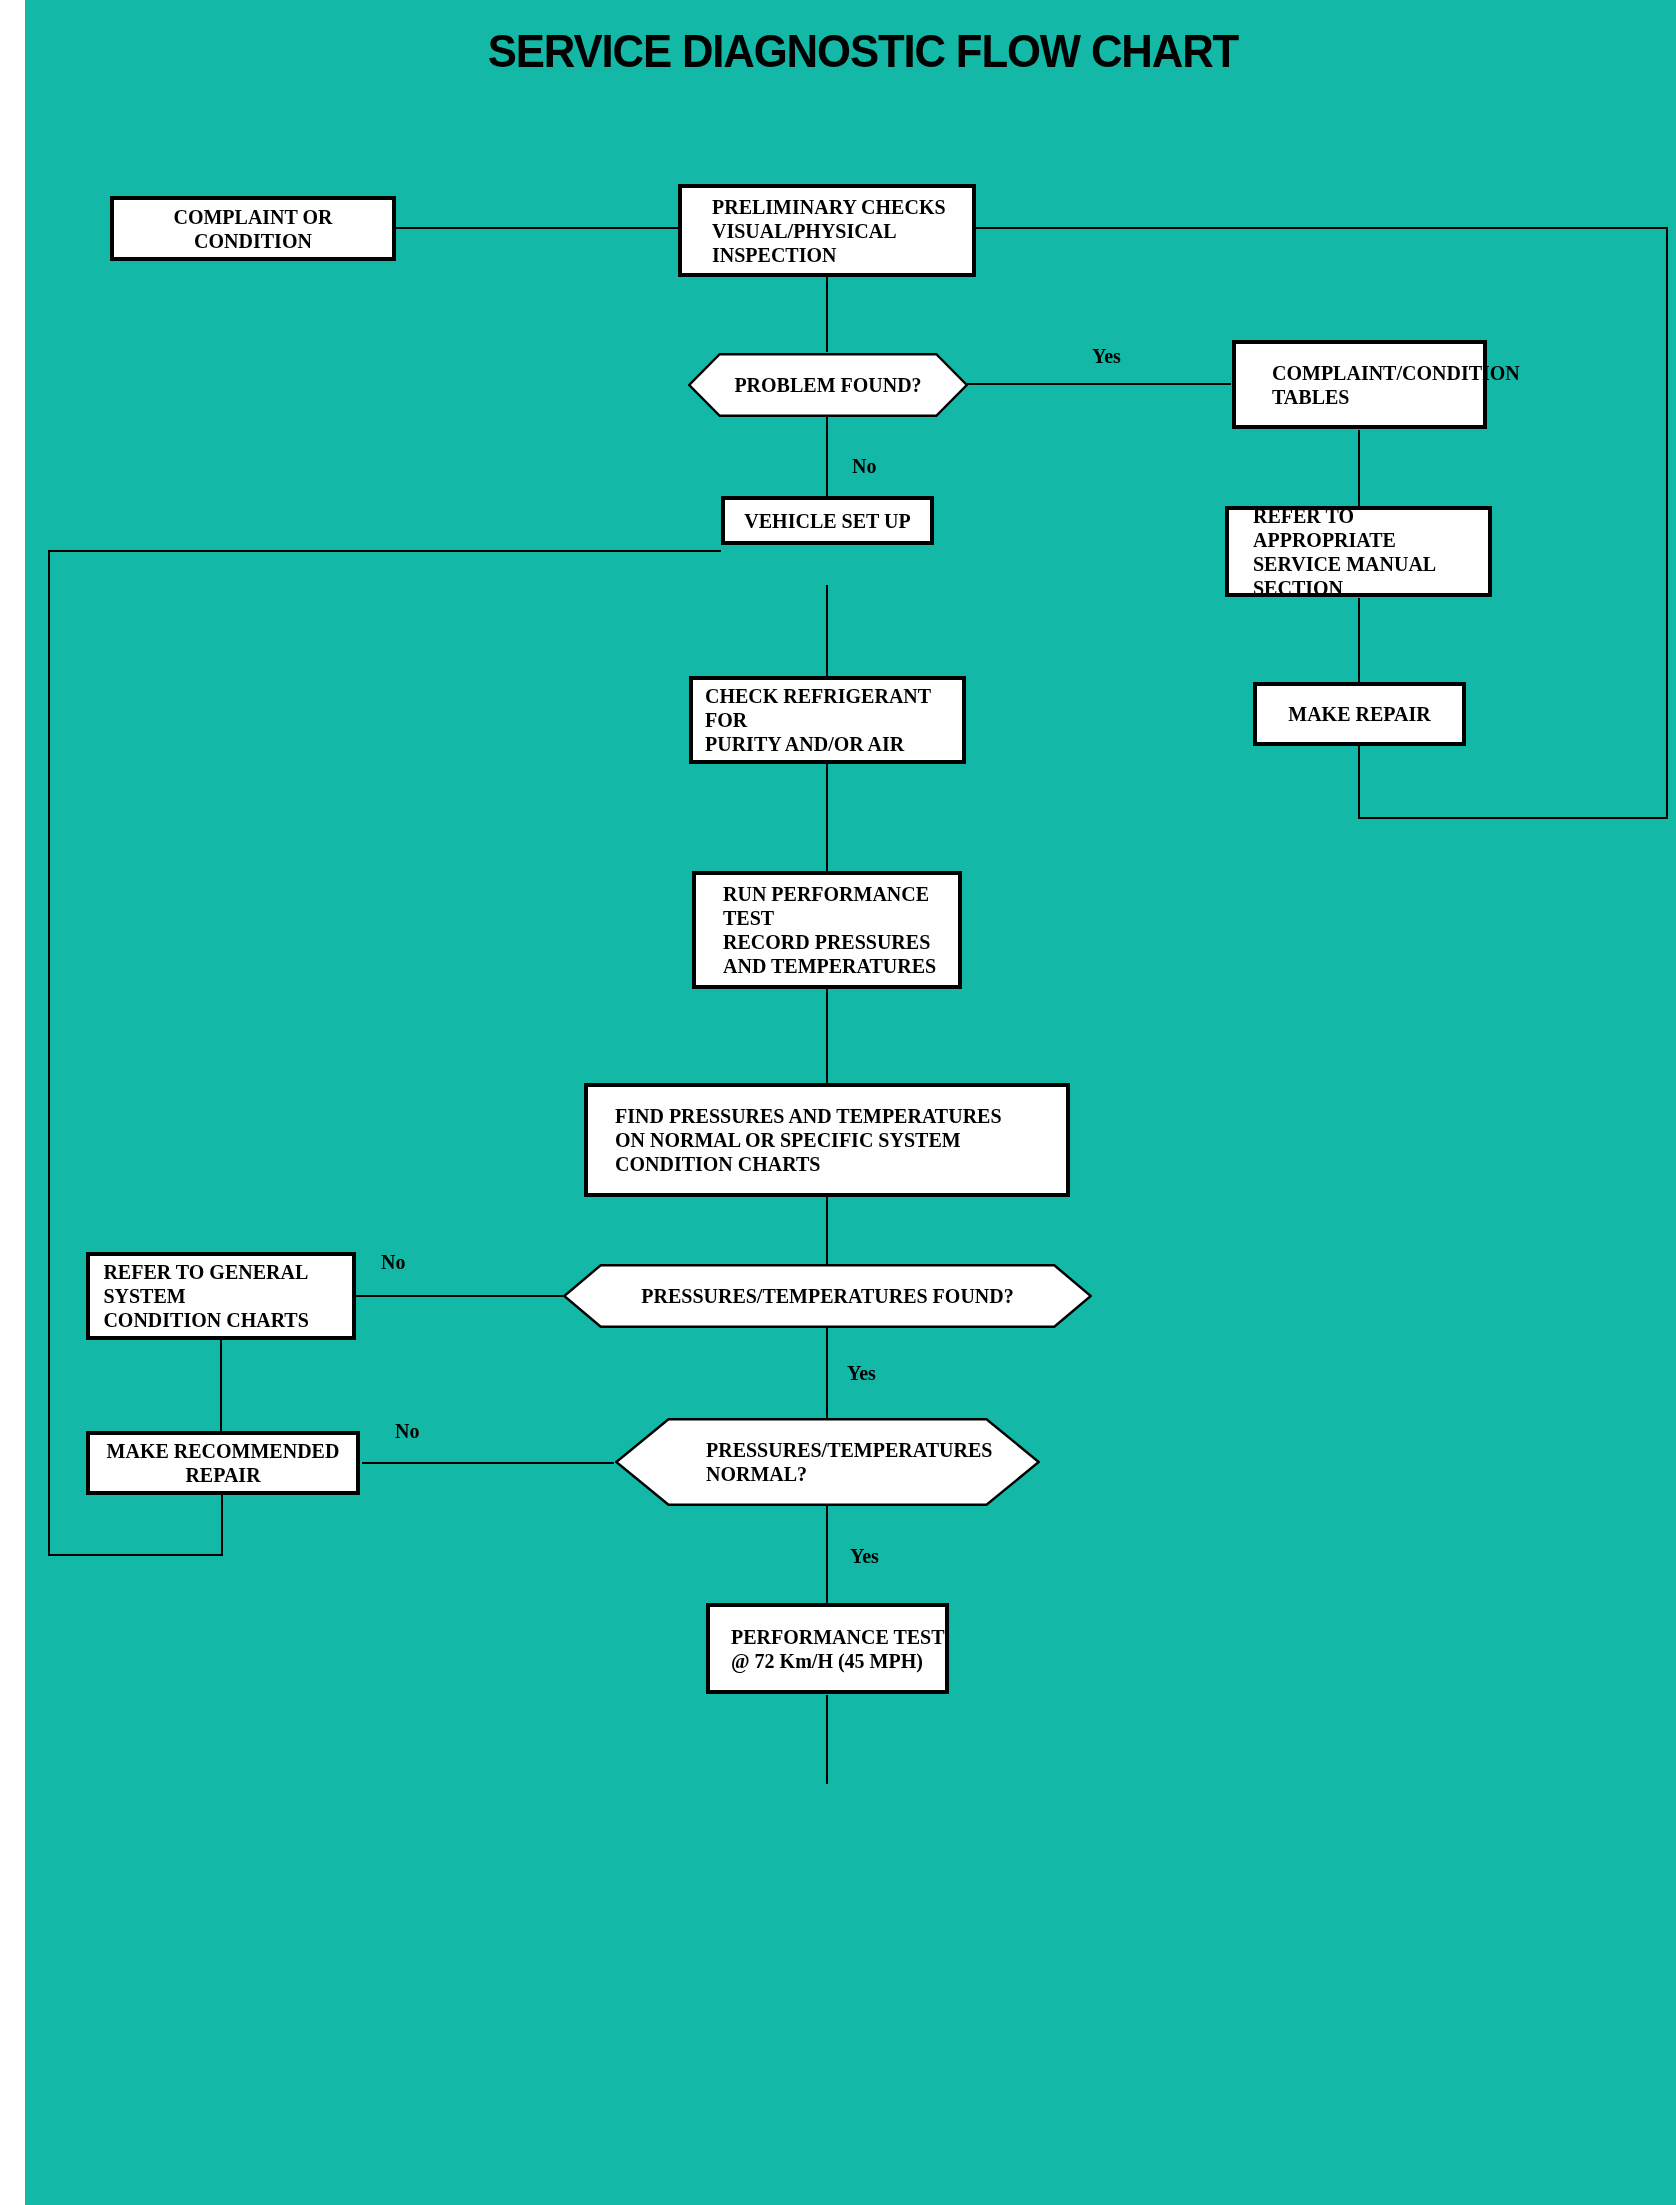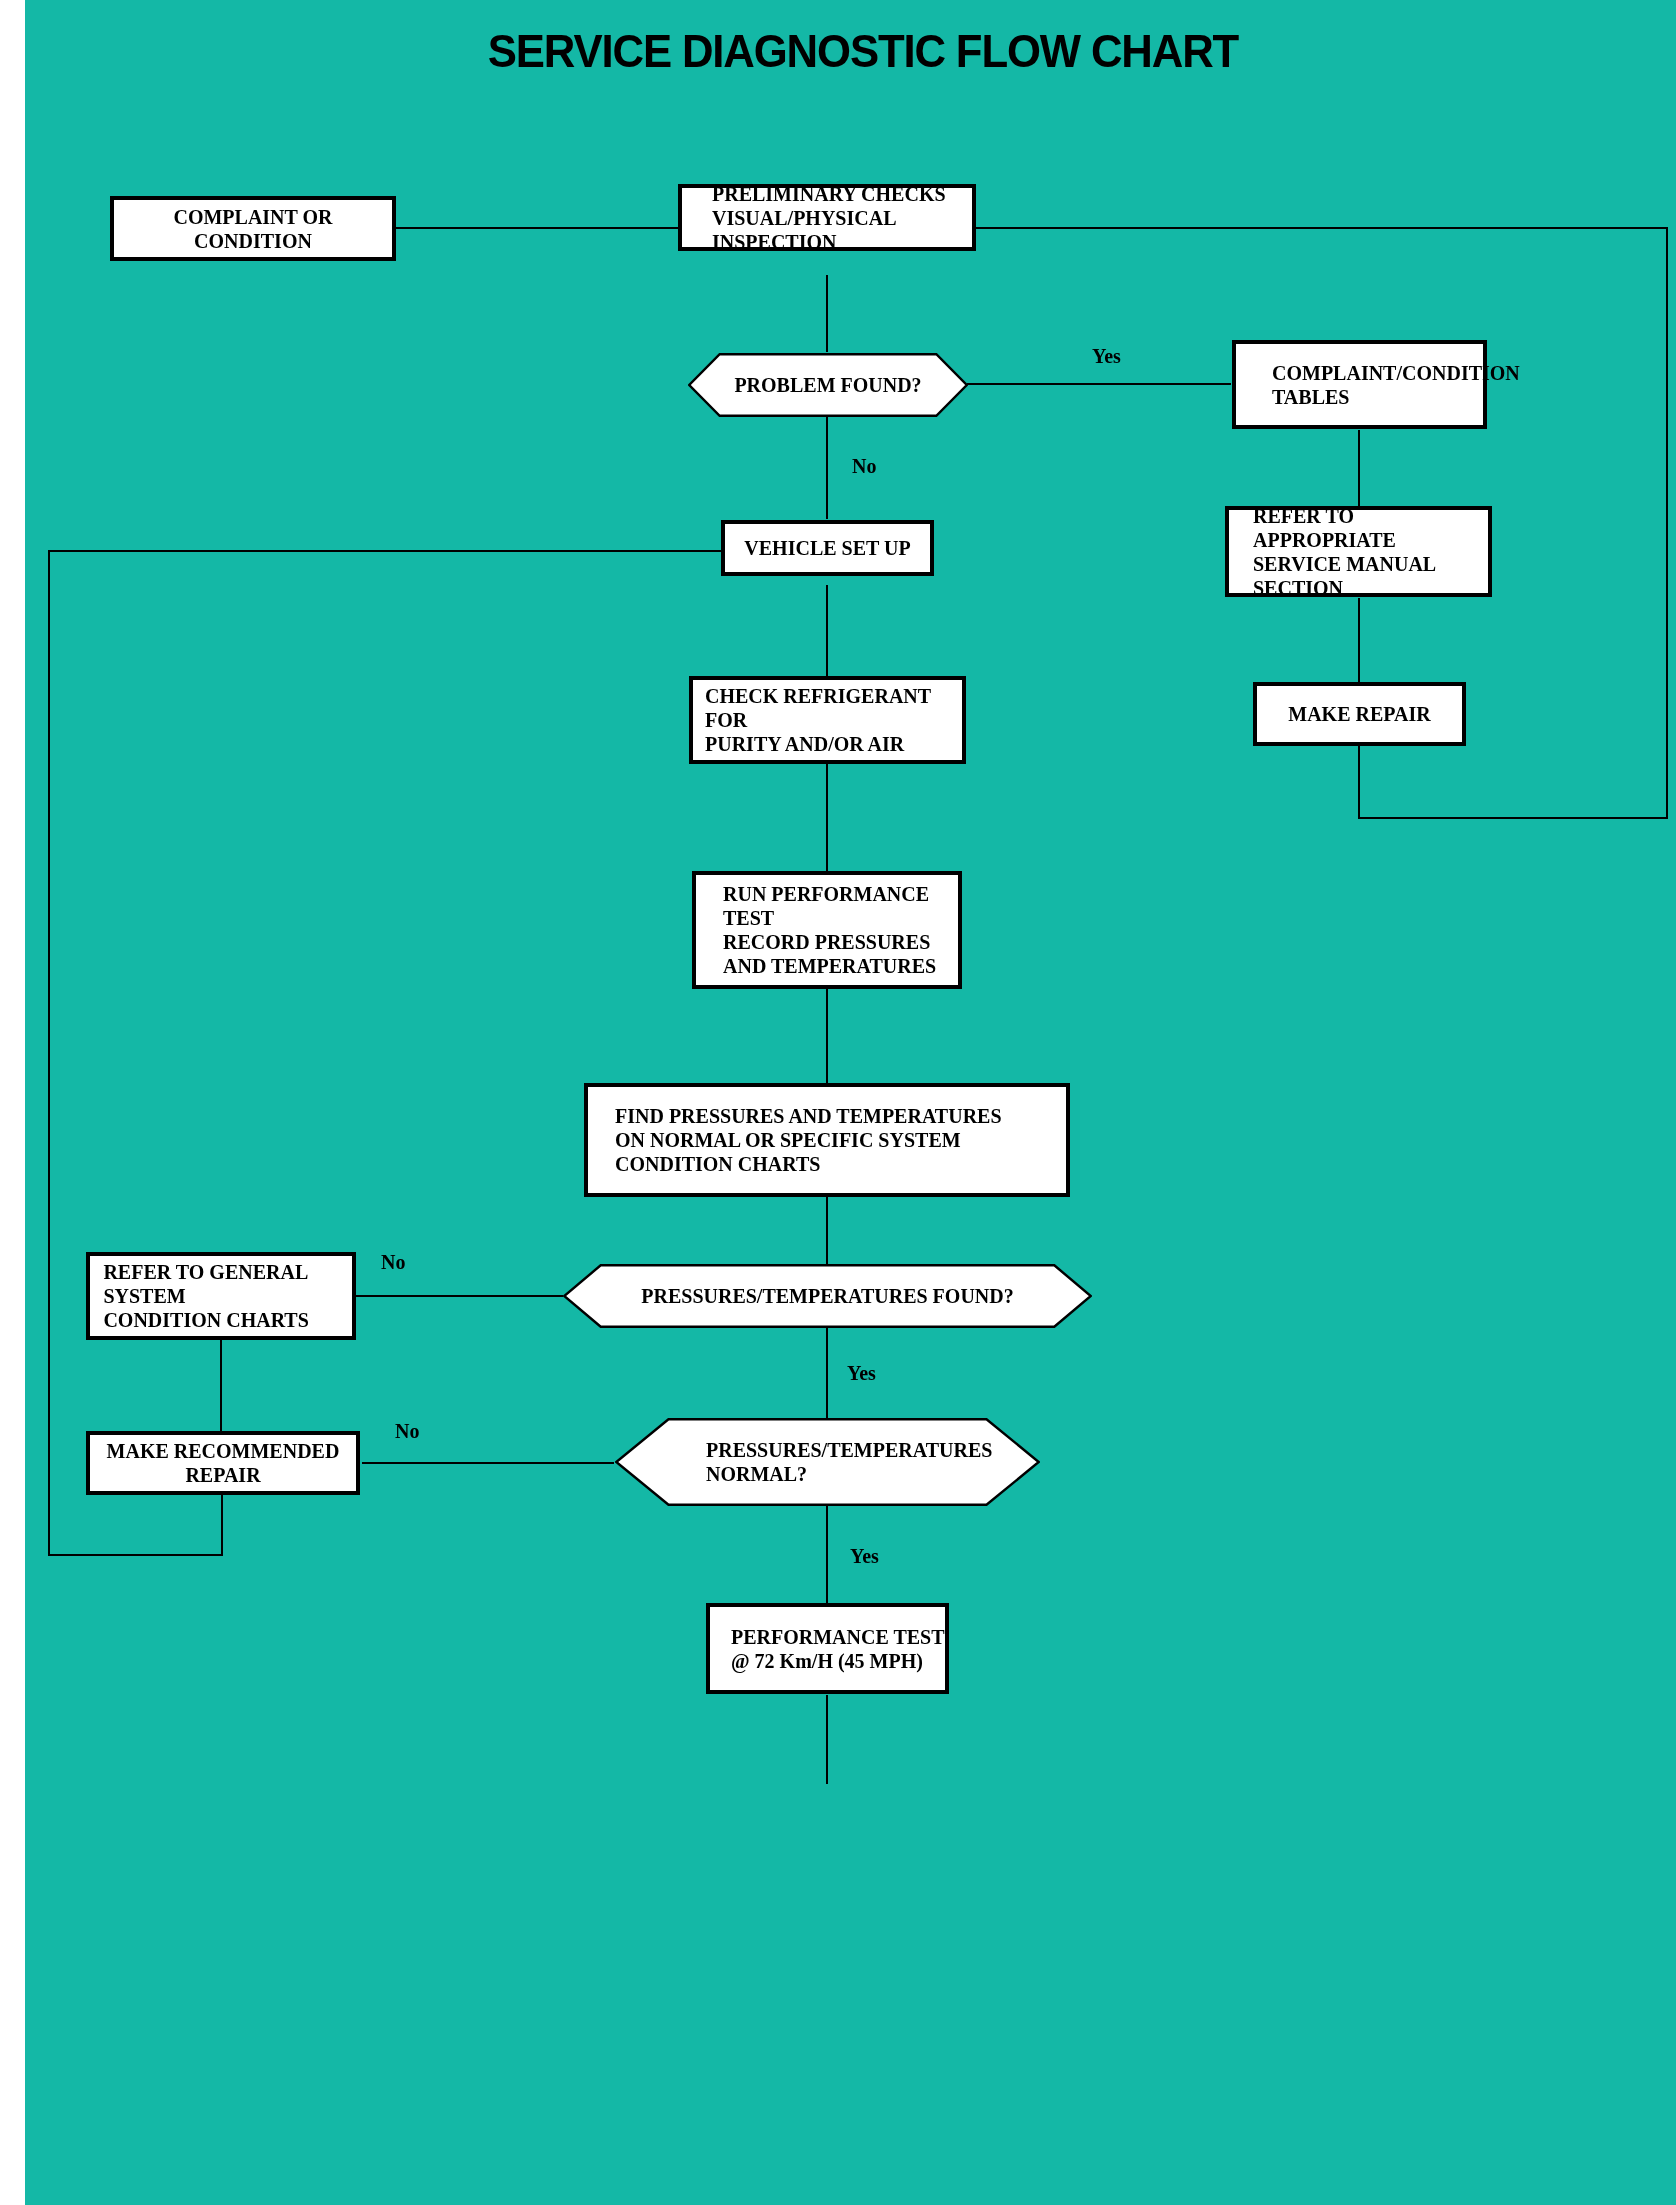--- a/index.html
+++ b/index.html
@@ -119,38 +119,38 @@
   <div class="edge-label" style="left:827px;top:455px">No</div>
   <div class="edge-label" style="left:356px;top:1251px">No</div>
   <div class="edge-label" style="left:822px;top:1362px">Yes</div>
   <div class="edge-label" style="left:370px;top:1420px">No</div>
   <div class="edge-label" style="left:825px;top:1545px">Yes</div>
 
   <div class="node box" style="left:85px;top:196px;width:286px;height:65px">
     <div class="lbl center">COMPLAINT OR CONDITION</div>
   </div>
 
-  <div class="node box" style="left:653px;top:184px;width:298px;height:67px">
+  <div class="node box" style="left:653px;top:184px;width:298px;height:93px">
     <div class="lbl left" style="padding-left:30px">PRELIMINARY CHECKS
 VISUAL/PHYSICAL INSPECTION</div>
   </div>
 
   <div class="node box" style="left:1207px;top:340px;width:255px;height:89px">
     <div class="lbl left" style="padding-left:36px">COMPLAINT/CONDITION
 TABLES</div>
   </div>
 
   <div class="node hex" style="left:663px;top:353px;width:280px;height:64px">
     <svg width="280" height="64" viewBox="0 0 460 105">
       <polygon points="52,2 408,2 458,52.5 408,103 52,103 2,52.5" fill="#ffffff" stroke="#000000" stroke-width="4"></polygon>
     </svg>
     <div class="lbl center">PROBLEM FOUND?</div>
   </div>
 
-  <div class="node box" style="left:696px;top:520px;width:213px;height:56px">
+  <div class="node box" style="left:696px;top:496px;width:213px;height:49px">
     <div class="lbl center">VEHICLE SET UP</div>
   </div>
 
   <div class="node box" style="left:1200px;top:506px;width:267px;height:91px">
     <div class="lbl left" style="padding-left:24px">REFER TO APPROPRIATE
 SERVICE MANUAL SECTION</div>
   </div>
 
   <div class="node box" style="left:664px;top:676px;width:277px;height:88px">
     <div class="lbl left" style="padding-left:12px">CHECK REFRIGERANT FOR

